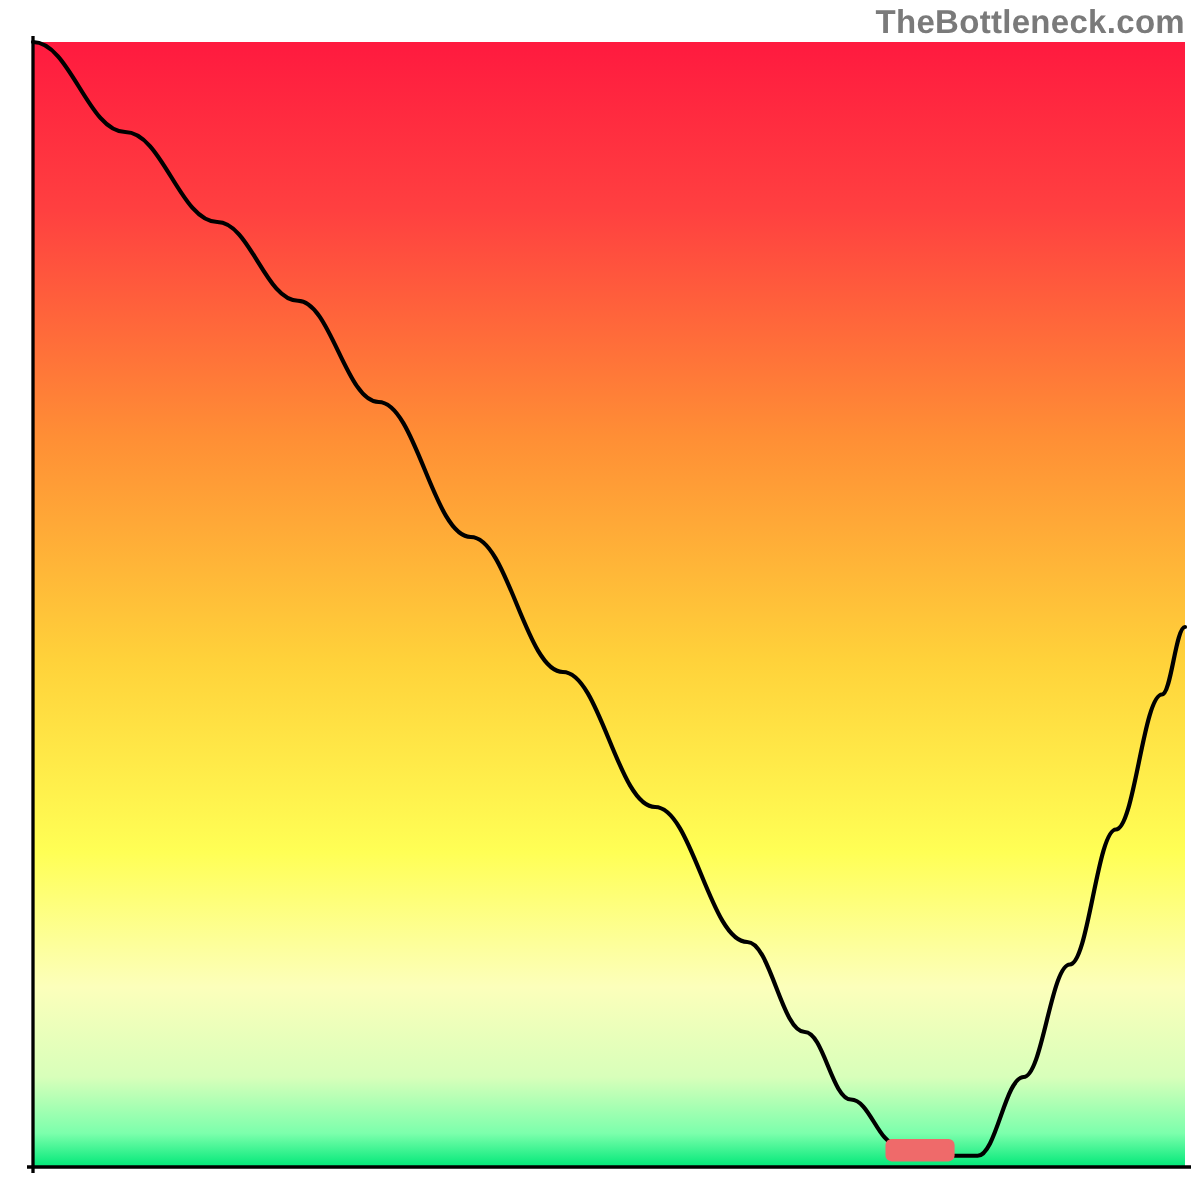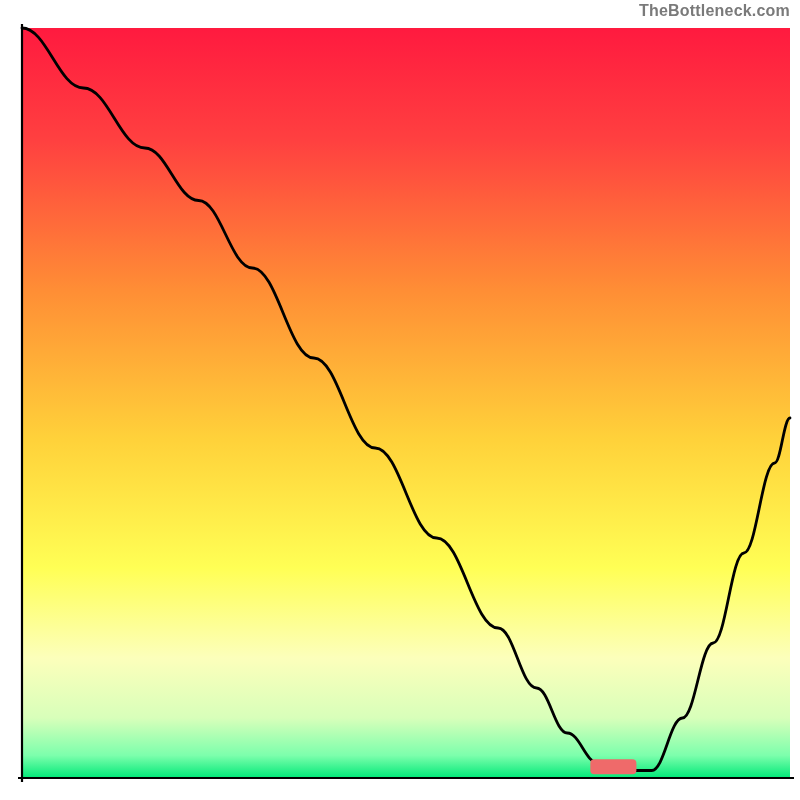--- a/index.html
+++ b/index.html
@@ -13,21 +13,21 @@
   .chart-container {
     position: relative;
     width: 800px;
     height: 800px;
   }
   .watermark {
     position: absolute;
     top: 2px;
     right: 10px;
     font-family: Arial, Helvetica, sans-serif;
-    font-size: 16px;
+    font-size: 22px;
     font-weight: bold;
     color: #7a7a7a;
     letter-spacing: 0.2px;
     z-index: 10;
   }
   svg {
     display: block;
   }
 </style>
 </head>

